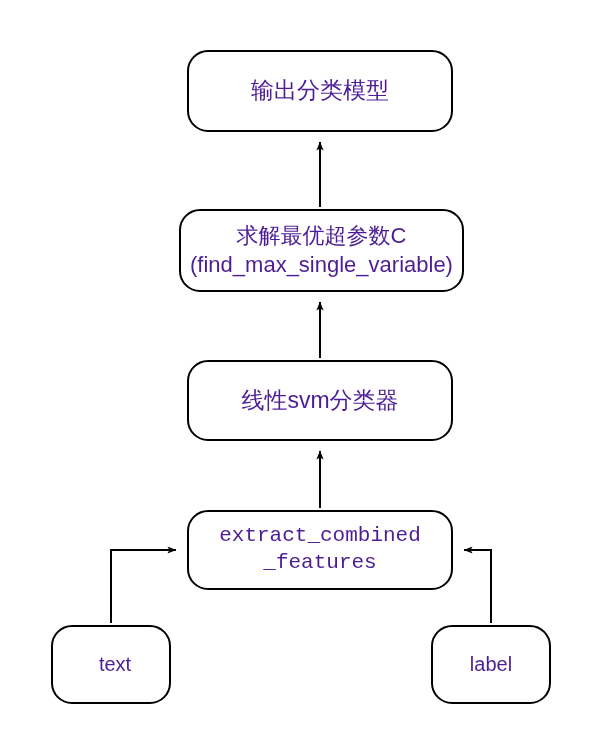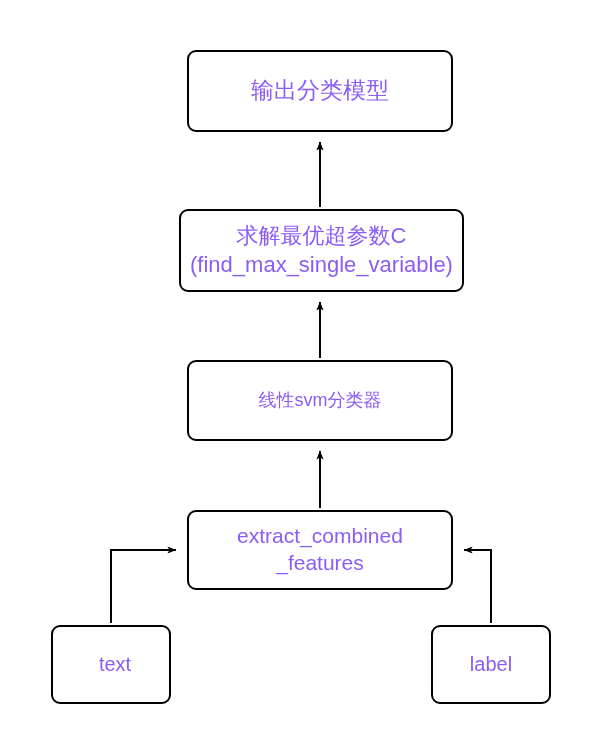--- a/index.html
+++ b/index.html
@@ -25,40 +25,40 @@
     top: 0;
     width: 602px;
     height: 754px;
     pointer-events: none;
   }
   .node {
     position: absolute;
     box-sizing: border-box;
     background: #ffffff;
     border: 2px solid #000000;
-    border-radius: 9px;
+    border-radius: 21px;
     display: flex;
     align-items: center;
     justify-content: center;
     text-align: center;
-    color: #8b5cf6;
+    color: #4c1d95;
     line-height: 1.28;
     white-space: pre-line;
     z-index: 2;
   }
   .node-label {
     display: block;
     width: 100%;
     white-space: pre-line;
   }
   
   #node-output-model   { left: 187px; top: 50px;  width: 266px; height: 82px;  font-size: 23px; }
   #node-find-c         { left: 179px; top: 209px; width: 285px; height: 83px;  font-size: 22px; justify-content: center; }
-  #node-svm            { left: 187px; top: 360px; width: 266px; height: 81px;  font-size: 18px; }
-  #node-extract        { left: 187px; top: 510px; width: 266px; height: 80px;  font-size: 21px; }
+  #node-svm            { left: 187px; top: 360px; width: 266px; height: 81px;  font-size: 23px; }
+  #node-extract        { left: 187px; top: 510px; width: 266px; height: 80px;  font-size: 21px; font-family: Liberation Mono, monospace; }
   #node-text           { left: 51px;  top: 625px; width: 120px; height: 79px;  font-size: 20px; padding-left: 8px; }
   #node-label          { left: 431px; top: 625px; width: 120px; height: 79px;  font-size: 20px; }
 </style>
 </head>
 <body>
 
 <div id="canvas">
 
   <svg id="edges" viewBox="0 0 602 754" width="602" height="754" xmlns="http://www.w3.org/2000/svg">
     <defs>

